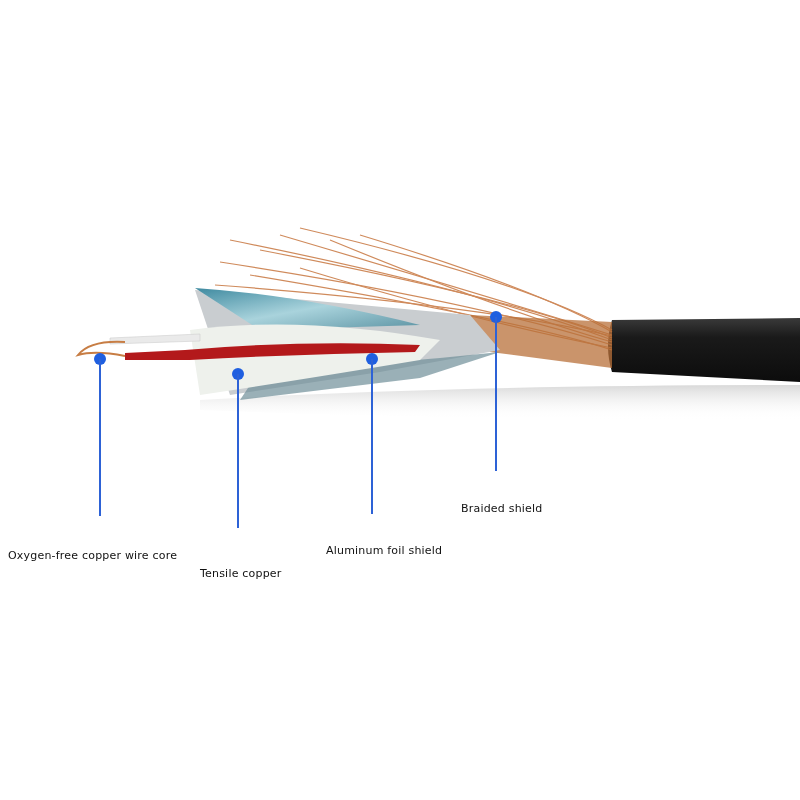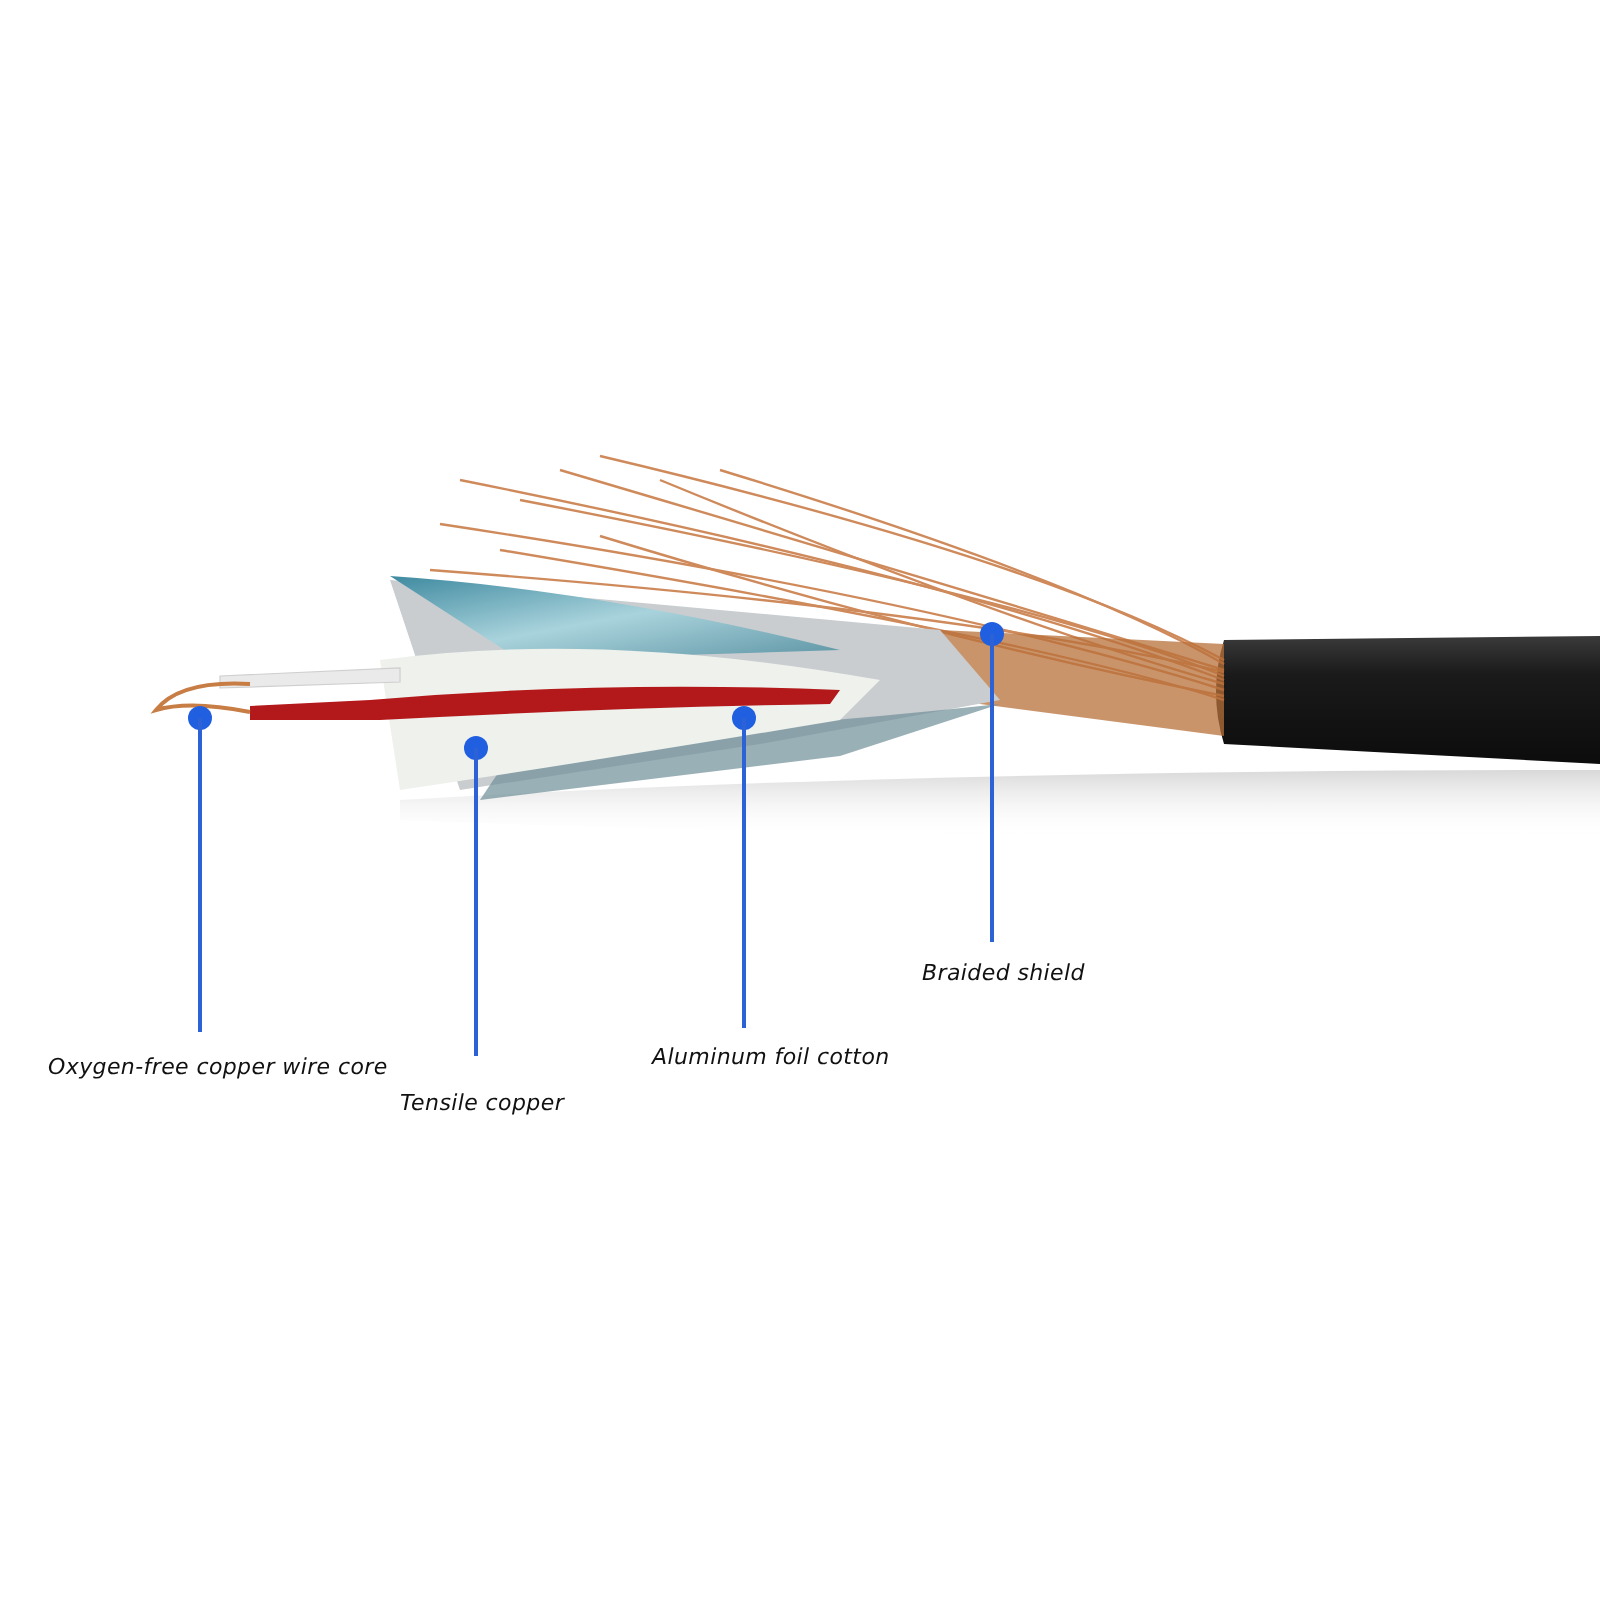--- a/index.html
+++ b/index.html
@@ -1,20 +1,20 @@
 <!DOCTYPE html>
 <html><head>
   <meta charset="utf-8">
   <style>
     html, body { margin: 0; padding: 0; }
     body { width: 800px; height: 800px; background: #ffffff; position: relative; overflow: hidden; font-family: "DejaVu Sans", sans-serif; }
     .stage { position: absolute; left: 0; top: 0; width: 800px; height: 800px; }
     .callout-line { position: absolute; width: 2px; background: #2d62d6; }
     .callout-dot { position: absolute; width: 12px; height: 12px; border-radius: 50%; background: #1f5fe0; }
-    .label { position: absolute; font-style: italic; font-size: 11px; color: #111; white-space: nowrap; letter-spacing: 0.2px; }
+    .label { position: absolute; font-size: 11px; color: #111; white-space: nowrap; letter-spacing: 0.2px; margin-top: 22px; }
   </style>
 </head>
 <body>
 
 <div class="stage">
   <svg width="800" height="800" viewBox="0 0 800 800">
     <defs>
       <linearGradient id="jacket" x1="0" y1="0" x2="0" y2="1">
         <stop offset="0" stop-color="#3a3a3a"></stop>
         <stop offset="0.3" stop-color="#1a1a1a"></stop>
@@ -58,25 +58,25 @@
     <path d="M125 353 L185 350 Q300 340 420 345 L415 352 Q300 354 190 360 L125 360 Z" fill="#b3191b"></path>
 
     <path d="M110 338 L200 334 L200 341 L110 344 Z" fill="#eaeaea" stroke="#cfcfcf" stroke-width="0.6"></path>
 
     <path d="M125 342 Q90 340 78 355 Q95 350 125 356" stroke="#c77d44" stroke-width="2" fill="none"></path>
   </svg>
 </div>
 
 <div class="callout-dot" style="left:94px; top:353px;"></div>
 <div class="callout-line" style="left:99px; top:359px; height:157px;"></div>
-<div class="label" style="left:24px; top:527px;">Oxygen-free copper wire core</div>
+<div class="label" style="left:8px; top:527px;">Oxygen-free copper wire core</div>
 
 <div class="callout-dot" style="left:232px; top:368px;"></div>
 <div class="callout-line" style="left:237px; top:374px; height:154px;"></div>
 <div class="label" style="left:200px; top:545px;">Tensile copper</div>
 
 <div class="callout-dot" style="left:366px; top:353px;"></div>
 <div class="callout-line" style="left:371px; top:359px; height:155px;"></div>
-<div class="label" style="left:326px; top:522px;">Aluminum foil cotton</div>
+<div class="label" style="left:326px; top:522px;">Aluminum foil shield</div>
 
 <div class="callout-dot" style="left:490px; top:311px;"></div>
 <div class="callout-line" style="left:495px; top:317px; height:154px;"></div>
 <div class="label" style="left:461px; top:480px;">Braided shield</div>
 
 </body></html>

